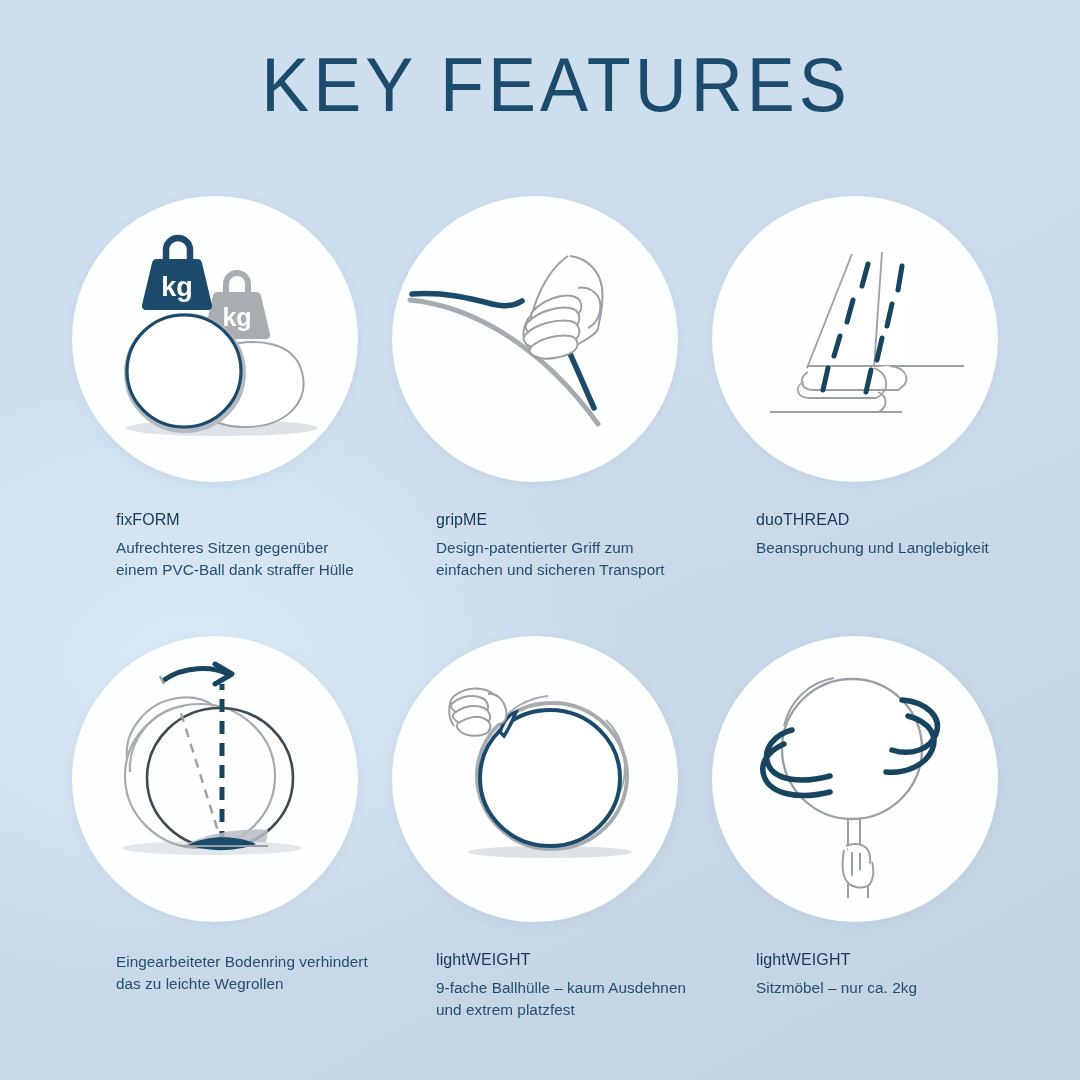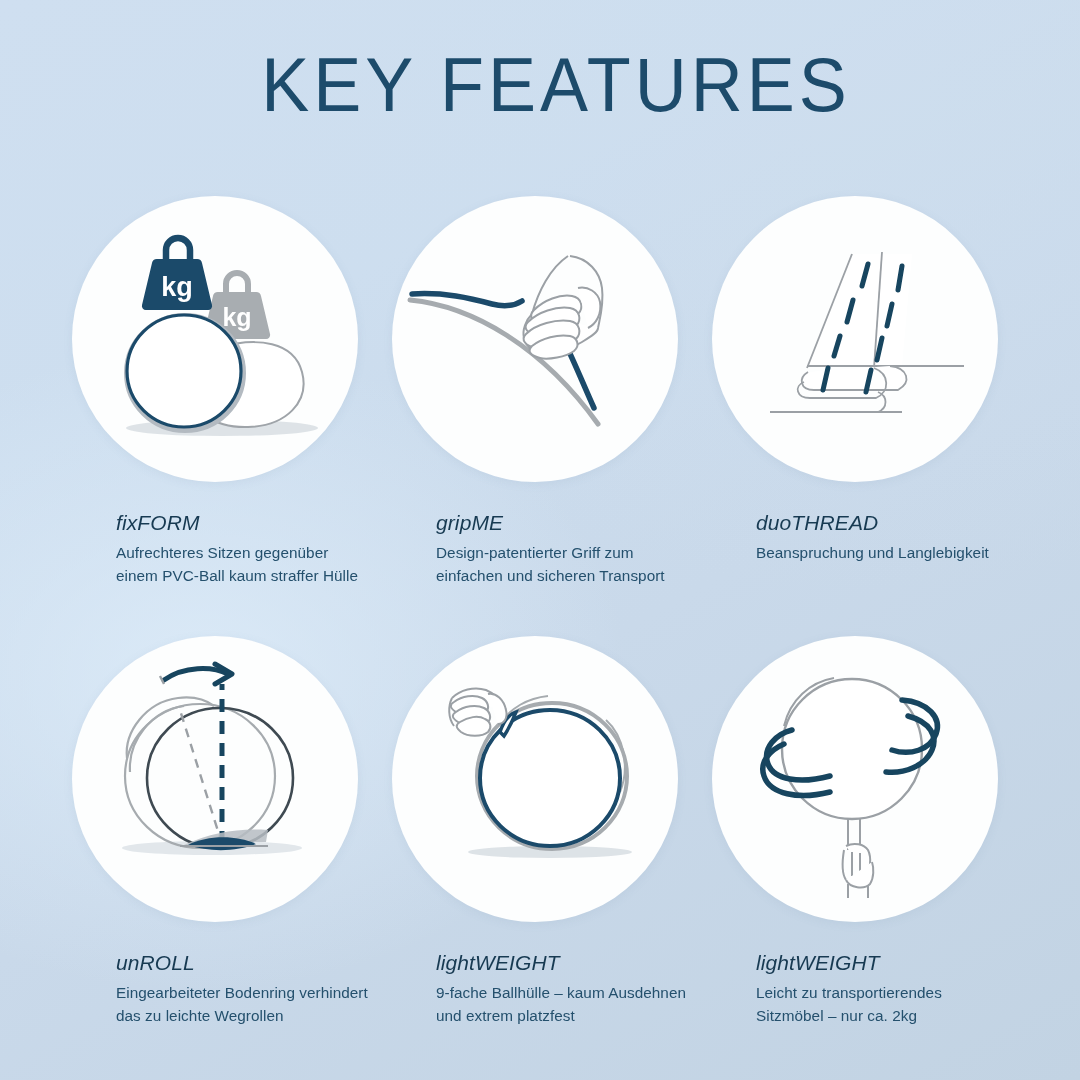--- a/index.html
+++ b/index.html
@@ -71,28 +71,27 @@
     box-shadow: 0 2px 10px rgba(110,140,170,0.10);
     overflow: hidden;
   }
   .disc svg { display: block; width: 286px; height: 286px; }
 
   .caption {
     margin-top: 29px;
     padding-left: 61px;
   }
   .feat-name {
-    font-size: 21px;
+    font-size: 16px;
     font-weight: 400;
     color: #173a52;
     letter-spacing: 0.1px;
     line-height: 1.1;
     margin-bottom: 8px;
     white-space: nowrap;
-    font-style: italic;
   }
   .feat-desc {
     font-size: 15.3px;
     font-weight: 400;
     color: #24506d;
     line-height: 1.47;
     letter-spacing: 0.05px;
     white-space: nowrap;
   }
   .feat-desc .ln { display: block; }
@@ -124,21 +123,21 @@
 
             <path d="M85 63 h40 a5 5 0 0 1 5 4 l10 42 a4 4 0 0 1 -4 5 h-62 a4 4 0 0 1 -4 -5 l10 -42 a5 5 0 0 1 5 -4 z" fill="#1b4a6a"></path>
             <path d="M94 63 v-9 a12 12 0 0 1 24 0 v9" fill="none" stroke="#1b4a6a" stroke-width="6.5"></path>
             <text x="105" y="100" font-family="Liberation Sans, sans-serif" font-size="27" font-weight="600" fill="#ffffff" text-anchor="middle">kg</text>
           </svg>
         </div>
         <div class="caption">
           <div class="feat-name">fixFORM</div>
           <div class="feat-desc">
             <span class="ln">Aufrechteres Sitzen gegenüber</span>
-            <span class="ln">einem PVC-Ball kaum straffer Hülle</span>
+            <span class="ln">einem PVC-Ball dank straffer Hülle</span>
           </div>
         </div>
       </div>
 
       <div class="cell c1">
         <div class="disc">
           <svg viewBox="0 0 286 286">
 
             <path d="M18 104 C80 110 150 150 206 228" fill="none" stroke="#a6abaf" stroke-width="5" stroke-linecap="round"></path>
 
@@ -230,21 +229,20 @@
             <path d="M143 28 L160 38 L143 48" fill="none" stroke="#17455f" stroke-width="5" stroke-linecap="round" stroke-linejoin="round"></path>
             <path d="M88 40 L92 48" fill="none" stroke="#9ba0a5" stroke-width="2.4"></path>
 
             <path d="M112 209 C140 196 168 192 196 194 L194 206 C166 206 136 208 112 209 Z" fill="#b6bcc2" opacity="0.85"></path>
 
             <path d="M116 209 C136 199 164 199 184 208 C164 216 136 216 116 209 Z" fill="#1b4a6a"></path>
             <path d="M108 210 L196 210" fill="none" stroke="#9ba0a5" stroke-width="2"></path>
           </svg>
         </div>
         <div class="caption">
-          <div class="feat-name">unROLL</div>
           <div class="feat-desc">
             <span class="ln">Eingearbeiteter Bodenring verhindert</span>
             <span class="ln">das zu leichte Wegrollen</span>
           </div>
         </div>
       </div>
 
       <div class="cell c1">
         <div class="disc">
           <svg viewBox="0 0 286 286">
@@ -296,21 +294,20 @@
             <path d="M140 216 L140 240" fill="none" stroke="#9ba0a5" stroke-width="2"></path>
             <path d="M148 217 L148 240" fill="none" stroke="#9ba0a5" stroke-width="2"></path>
             <path d="M134 244 C138 252 152 254 158 248 C162 242 162 232 160 226" fill="#ffffff" stroke="#9ba0a5" stroke-width="2"></path>
             <path d="M136 248 L136 262" fill="none" stroke="#9ba0a5" stroke-width="2"></path>
             <path d="M156 250 L156 262" fill="none" stroke="#9ba0a5" stroke-width="2"></path>
           </svg>
         </div>
         <div class="caption">
           <div class="feat-name">lightWEIGHT</div>
           <div class="feat-desc">
-            <span class="ln">Leicht zu transportierendes</span>
             <span class="ln">Sitzmöbel – nur ca. 2kg</span>
           </div>
         </div>
       </div>
 
     </div>
   </div>
 </div>
 
 </body></html>

